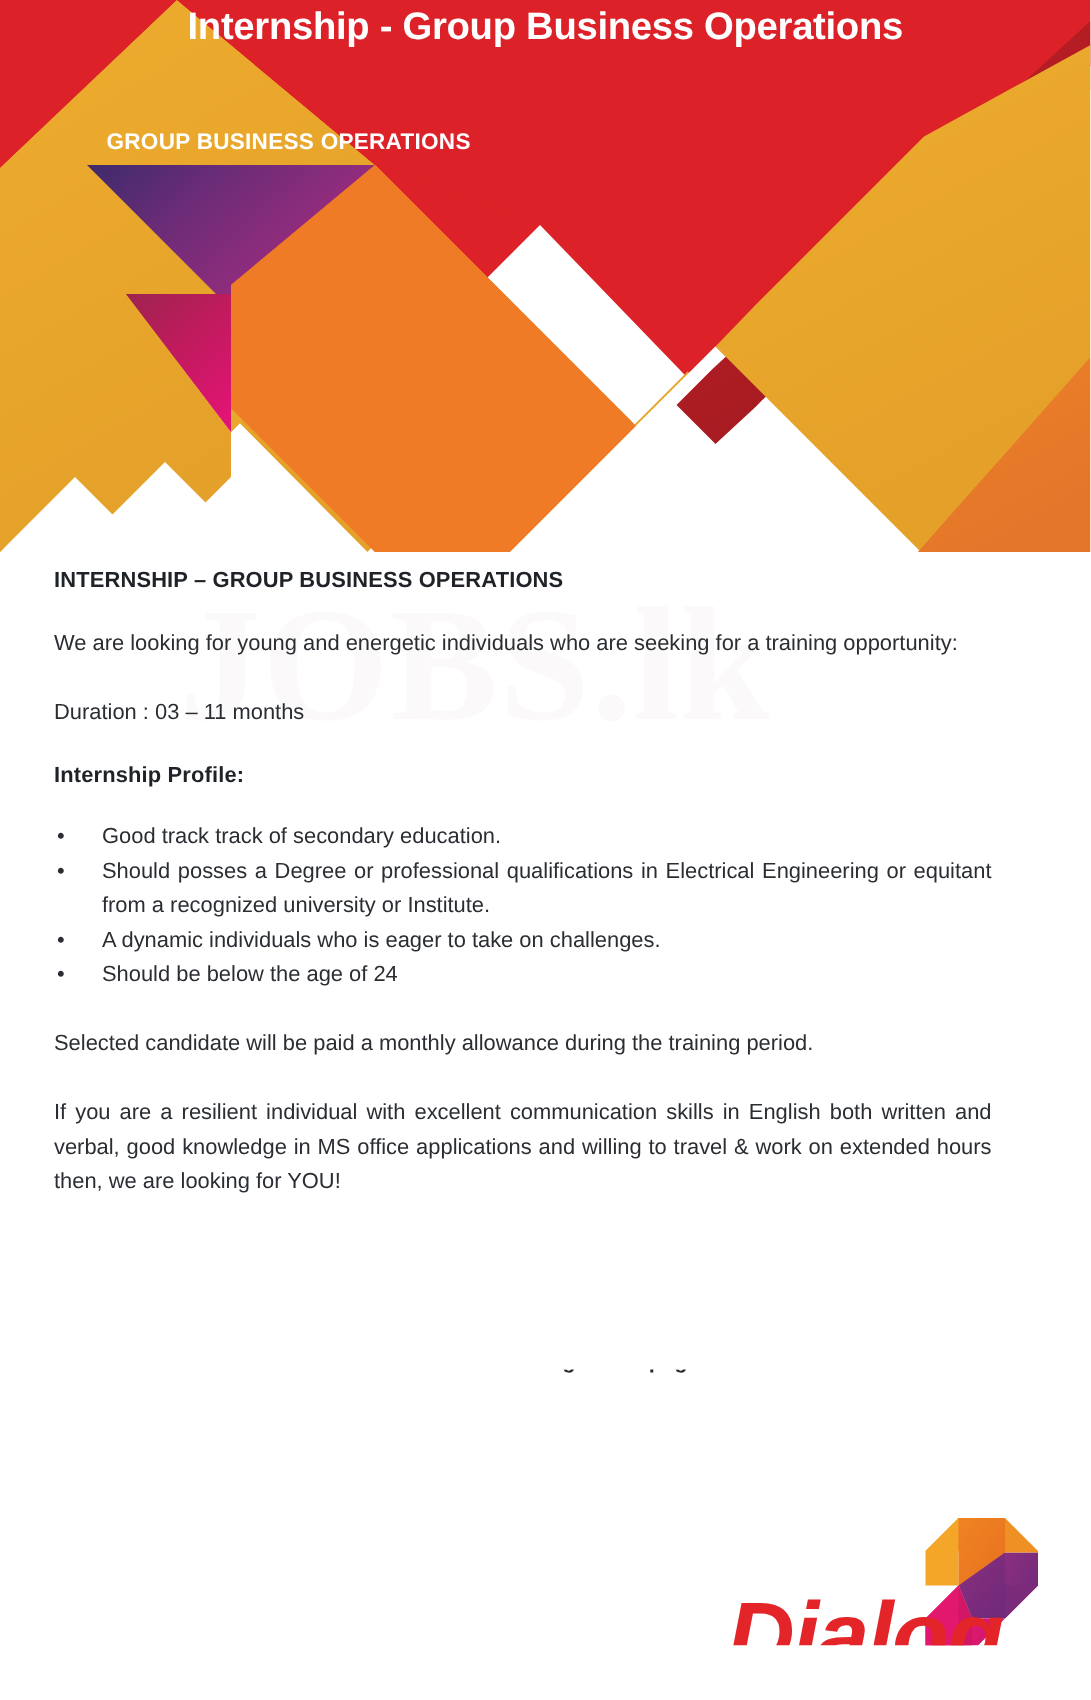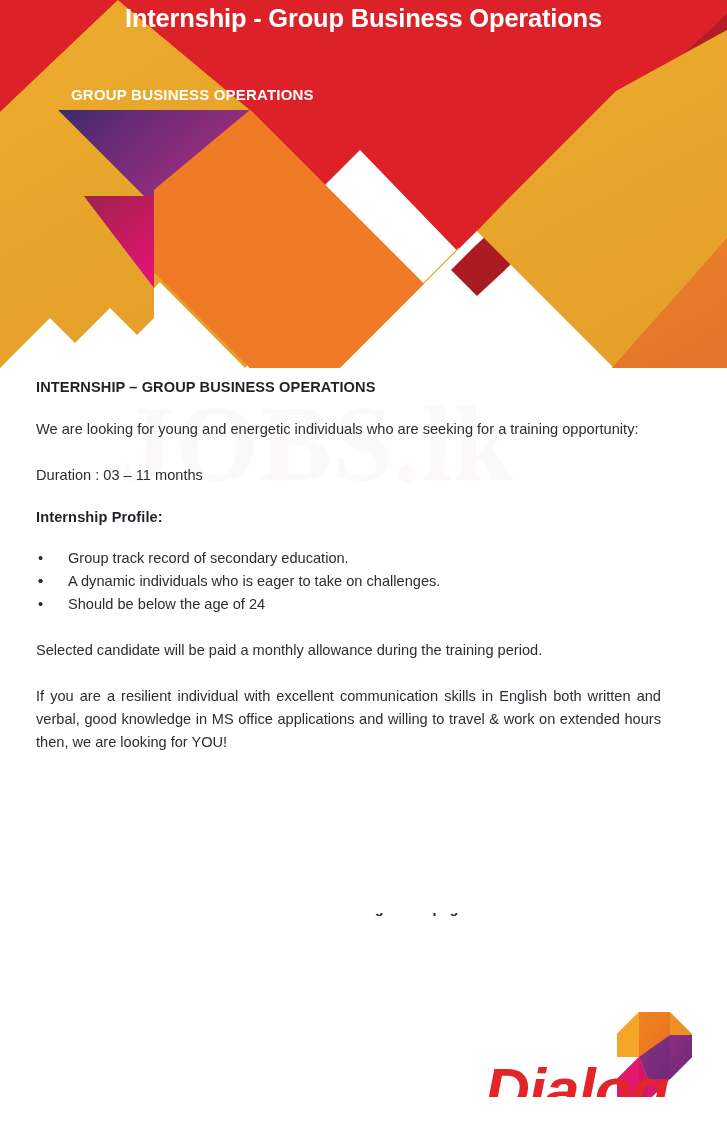--- a/index.html
+++ b/index.html
@@ -301,24 +301,25 @@
 
     <div class="spacer-md"></div>
 
     <div class="sec-heading">Internship Profile:</div>
 
     <div class="spacer-md"></div>
 
     <ul class="bullets">
       <li>
         <span class="bullet-dot">•</span>
-        <span>Group track record of secondary education.</span>
+        <span>Good track track of secondary education.</span>
       </li>
       <li>
         <span class="bullet-dot">•</span>
+        <span>Should posses a Degree or professional qualifications in Electrical Engineering or equitant  from a recognized university or Institute.</span>
       </li>
       <li class="nojustify">
         <span class="bullet-dot">•</span>
         <span>A dynamic individuals who is eager to take on challenges.</span>
       </li>
       <li class="nojustify">
         <span class="bullet-dot">•</span>
         <span>Should be below the age of 24</span>
       </li>
     </ul>

